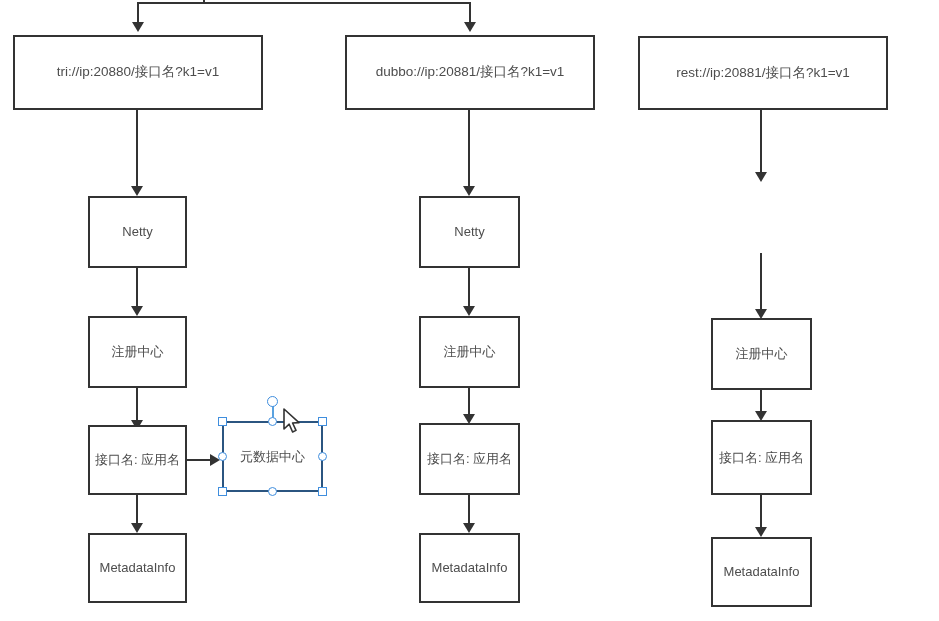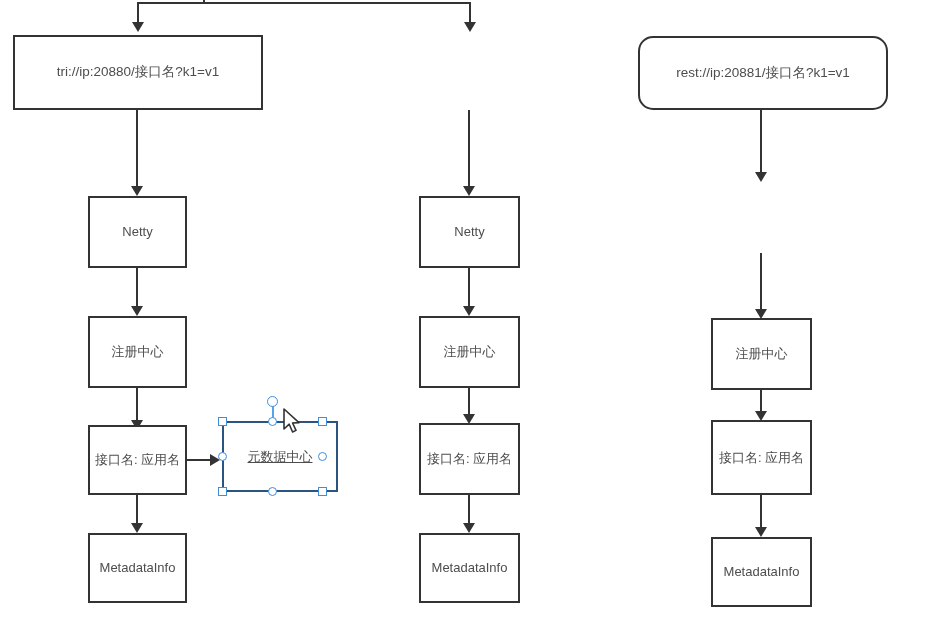--- a/index.html
+++ b/index.html
@@ -113,22 +113,25 @@
   <div class="edge edge-v" style="left:137px; top:2px; height:22px;"></div>
   <div class="arrow-down" style="left:132px; top:22px;"></div>
 
   <div class="edge edge-v" style="left:469px; top:2px; height:22px;"></div>
   <div class="arrow-down" style="left:464px; top:22px;"></div>
 
   <div class="node node-wide" style="left:13px; top:35px; width:250px; height:75px;">
     <span>tri://ip:20880/接口名?k1=v1</span>
   </div>
 
-
-  <div class="node node-wide" style="left:638px; top:36px; width:250px; height:74px;border-radius:15px;">
+  <div class="node node-wide" style="left:345px; top:35px; width:250px; height:75px;">
+    <span>dubbo://ip:20881/接口名?k1=v1</span>
+  </div>
+
+  <div class="node node-wide" style="left:638px; top:36px; width:250px; height:74px;">
     <span>rest://ip:20881/接口名?k1=v1</span>
   </div>
 
   <div class="edge edge-v" style="left:136px; top:110px; height:76px;"></div>
   <div class="arrow-down" style="left:131px; top:186px;"></div>
 
   <div class="node node-small" style="left:88px; top:196px; width:99px; height:72px;">
     <span>Netty</span>
   </div>
 
@@ -149,21 +152,21 @@
   <div class="edge edge-v" style="left:136px; top:495px; height:28px;"></div>
   <div class="arrow-down" style="left:131px; top:523px;"></div>
 
   <div class="node node-small" style="left:88px; top:533px; width:99px; height:70px;">
     <span>MetadataInfo</span>
   </div>
 
   <div class="edge edge-h" style="left:187px; top:459px; width:25px;"></div>
   <div class="arrow-right" style="left:210px; top:454px;"></div>
 
-  <div class="selection-box" style="left:222px; top:421px; width:116px; height:71px;text-decoration:underline;">
+  <div class="selection-box" style="left:222px; top:421px; width:101px; height:71px;">
     <span>元数据中心</span>
   </div>
 
   <div class="rotate-stem" style="left:272px; top:404px; height:18px;"></div>
   <div class="rotate-knob" style="left:267px; top:396px;"></div>
 
   <div class="handle" style="left:218px; top:417px;"></div>
   <div class="handle" style="left:318px; top:417px;"></div>
   <div class="handle" style="left:218px; top:487px;"></div>
   <div class="handle" style="left:318px; top:487px;"></div>

